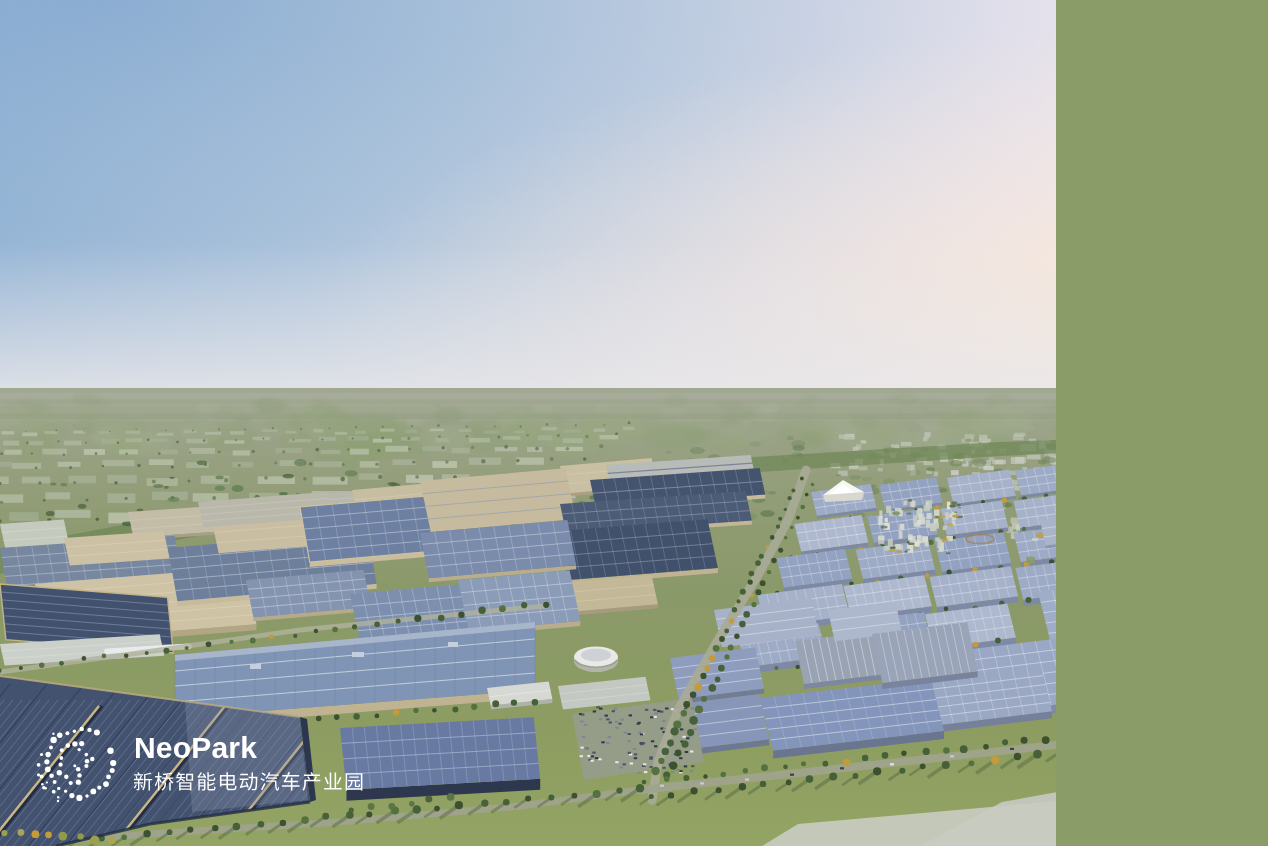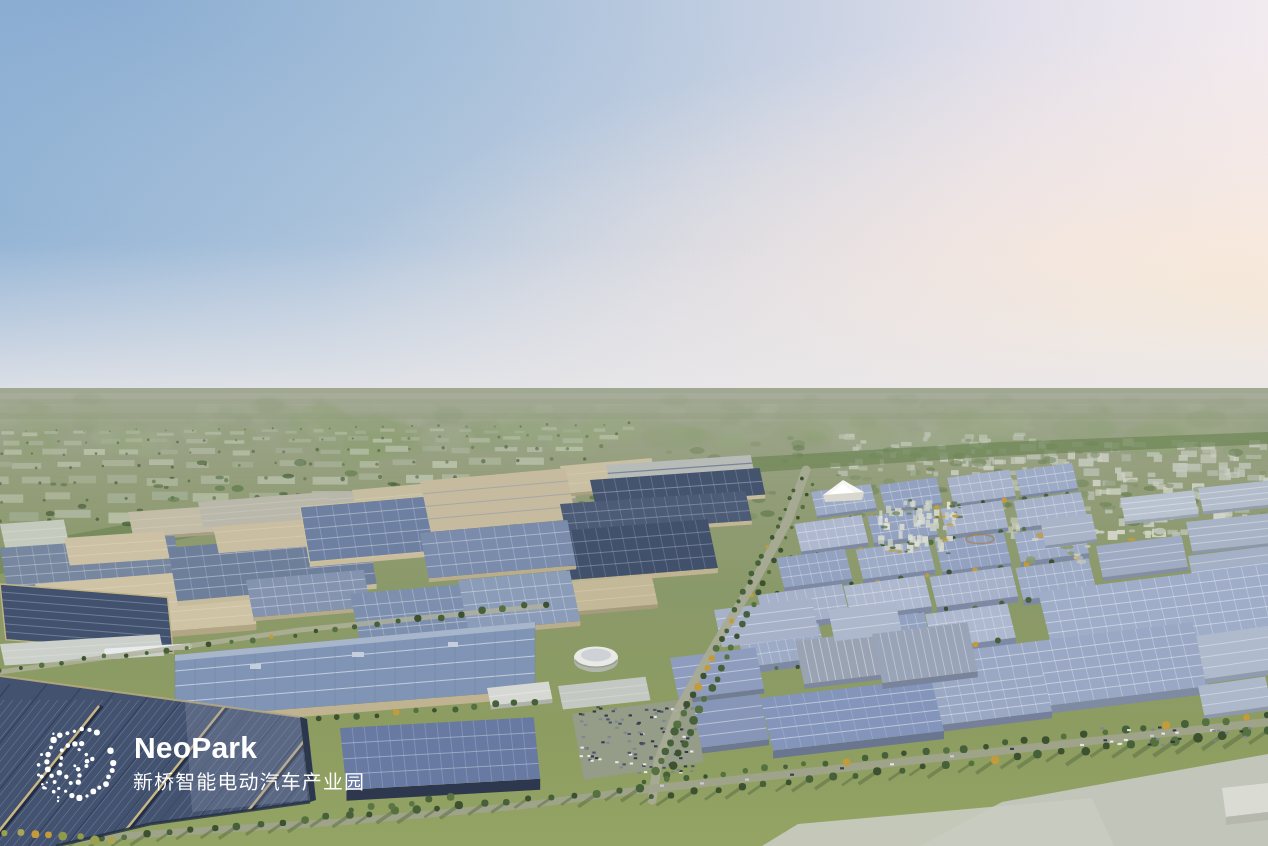--- a/index.html
+++ b/index.html
@@ -1,15 +1,15 @@
 <!DOCTYPE html>
 <html><head><meta charset="utf-8">
 <style>
 html,body{margin:0;padding:0;background:#8a9c68;font-family:"Liberation Sans",sans-serif;}
-#scene{position:relative;width:1268px;height:846px;overflow:hidden;}
+#scene{position:relative;width:1056px;height:846px;overflow:hidden;}
 </style></head><body>
 <div id="scene">
 <svg width="1268" height="846" viewBox="0 0 1268 846">
 <defs>
 <linearGradient id="sky" x1="0" y1="0" x2="1" y2="0">
  <stop offset="0" stop-color="#92b2d4"></stop>
  <stop offset="0.33" stop-color="#b4c7dd"></stop>
  <stop offset="0.6" stop-color="#d5d8e6"></stop>
  <stop offset="0.8" stop-color="#e9e2ec"></stop>
  <stop offset="1" stop-color="#f2eaef"></stop>

